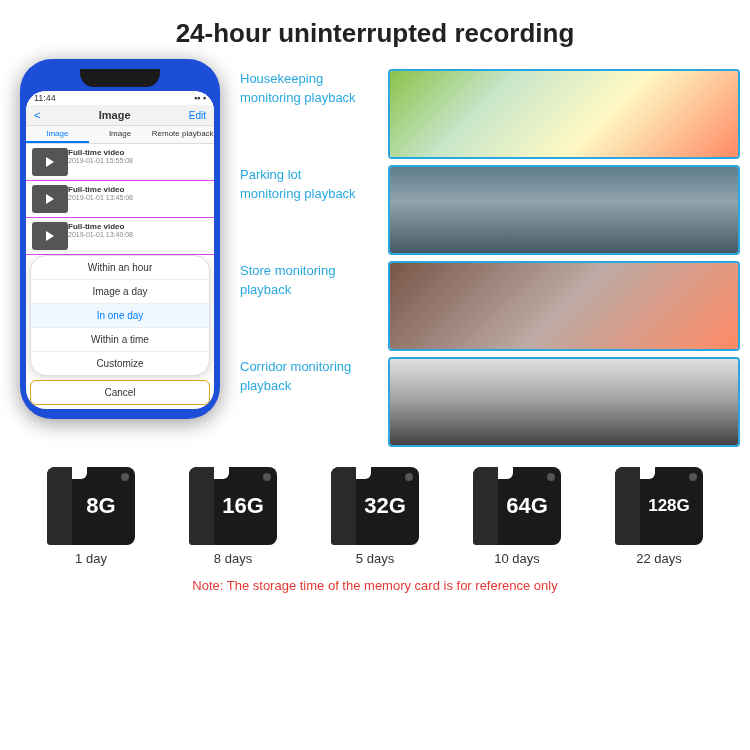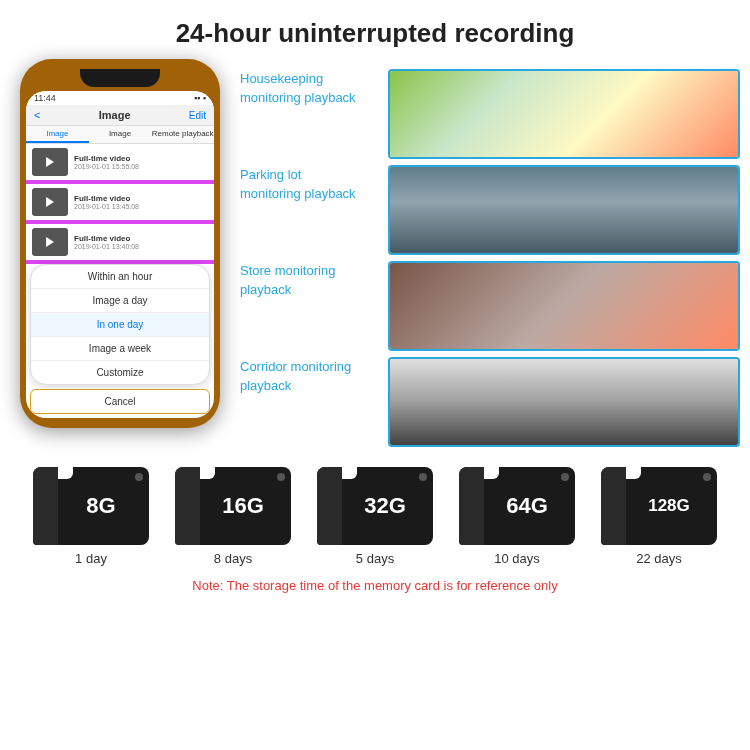--- a/index.html
+++ b/index.html
@@ -33,21 +33,21 @@
 
     
     .phone-container {
       flex: 0 0 220px;
       display: flex;
       justify-content: center;
     }
 
     .phone {
       width: 200px;
-      background: #a16207;
+      background: #1d4ed8;
       border-radius: 32px;
       padding: 10px 6px;
       position: relative;
       box-shadow: 0 4px 20px rgba(0,0,0,0.4);
     }
 
     .phone-notch {
       width: 80px;
       height: 18px;
       background: #1a1a1a;
@@ -114,24 +114,24 @@
       border-bottom: 2px solid transparent;
     }
 
     .phone-tabs .tab.active {
       color: #007aff;
       border-bottom: 2px solid #007aff;
     }
 
     .phone-list-item {
       display: flex;
-      align-items: center;
+      align-items: flex-start;
       padding: 4px 6px;
-      border-bottom: 4px solid #d946ef;
-      gap: 6px;
+      border-bottom: 1px solid #d946ef;
+      gap: 0;
     }
 
     .phone-list-thumb {
       width: 36px;
       height: 28px;
       background: #555;
       border-radius: 3px;
       flex-shrink: 0;
       display: flex;
       align-items: center;
@@ -272,21 +272,21 @@
     }
 
     .sd-card-item {
       display: flex;
       flex-direction: column;
       align-items: center;
       gap: 6px;
     }
 
     .sd-card {
-      width: 116px;
+      width: 88px;
       height: 78px;
       background: #1a1a1a;
       border-radius: 8px 8px 8px 4px;
       position: relative;
       display: flex;
       align-items: center;
       justify-content: center;
     }
 
     .sd-card::before {
@@ -398,21 +398,21 @@
           <div class="phone-list-info">
             <div class="item-title">Full-time video</div>
             <div class="item-date">2019-01-01 13:40:08</div>
           </div>
         </div>
 
         <div class="phone-dropdown">
           <div class="dropdown-item">Within an hour</div>
           <div class="dropdown-item">Image a day</div>
           <div class="dropdown-item highlighted">In one day</div>
-          <div class="dropdown-item">Image a week</div>
+          <div class="dropdown-item">Within a time</div>
           <div class="dropdown-item">Customize</div>
         </div>
         <div class="phone-cancel-btn">Cancel</div>
       </div>
     </div>
   </div>
 
   <div class="right-side">
 
     <div class="monitoring-row">

